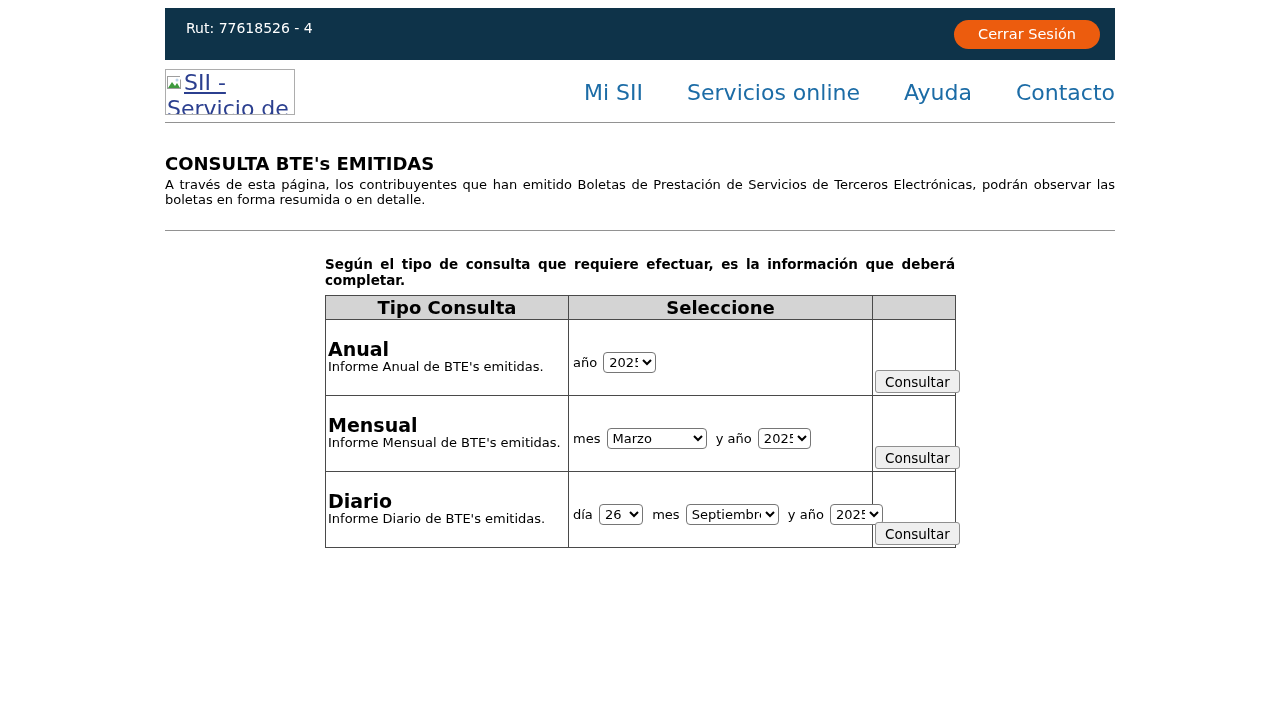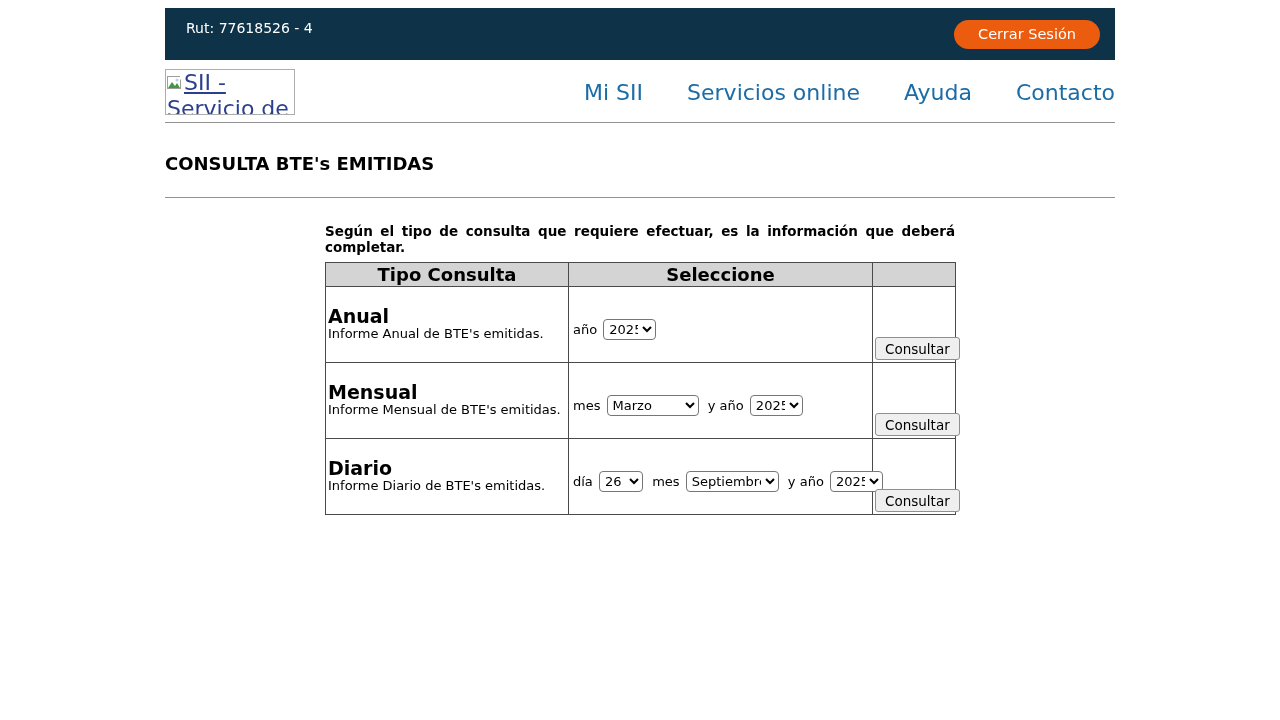--- a/index.html
+++ b/index.html
@@ -80,21 +80,21 @@
     white-space:nowrap;
   }
   td.cell-sel label{margin-right:2px;}
   td.cell-btn{text-align:center;vertical-align:middle;padding:2px;}
   select.sel{
     font-family:inherit;font-size:13px;height:21px;
     border:1px solid #767676;border-radius:4px;background:#fff;
     margin-right:5px;padding:0 1px;
   }
   .w-year{width:53px;}
-  .w-month-l{width:92px;}
+  .w-month-l{width:100px;}
   .w-month-s{width:93px;}
   .w-day{width:44px;}
   button.consultar{
     font-family:inherit;font-size:13.5px;color:#000;
     background:#efefef;border:1px solid #8f8f8f;border-radius:3px;
     height:23px;padding:0 9px;cursor:pointer;margin-top:48px;
   }
 </style>
 </head>
 <body>
@@ -121,20 +121,21 @@
       <a>Mi SII</a>
       <a>Servicios online</a>
       <a>Ayuda</a>
       <a>Contacto</a>
     </nav>
   </div>
 
   <hr class="divider">
 
   <h1 class="title">CONSULTA BTE's EMITIDAS</h1>
+  <p class="desc">A través de esta página, los contribuyentes que han emitido Boletas de Prestación de Servicios de Terceros Electrónicas, podrán observar las boletas en forma resumida o en detalle.</p>
 
   <hr class="divider divider2">
 
   <div class="content">
     <p class="instruction">Según el tipo de consulta que requiere efectuar, es la información que deberá completar.</p>
 
     <table class="consulta">
       <colgroup>
           <col class="c1">
           <col class="c2">

